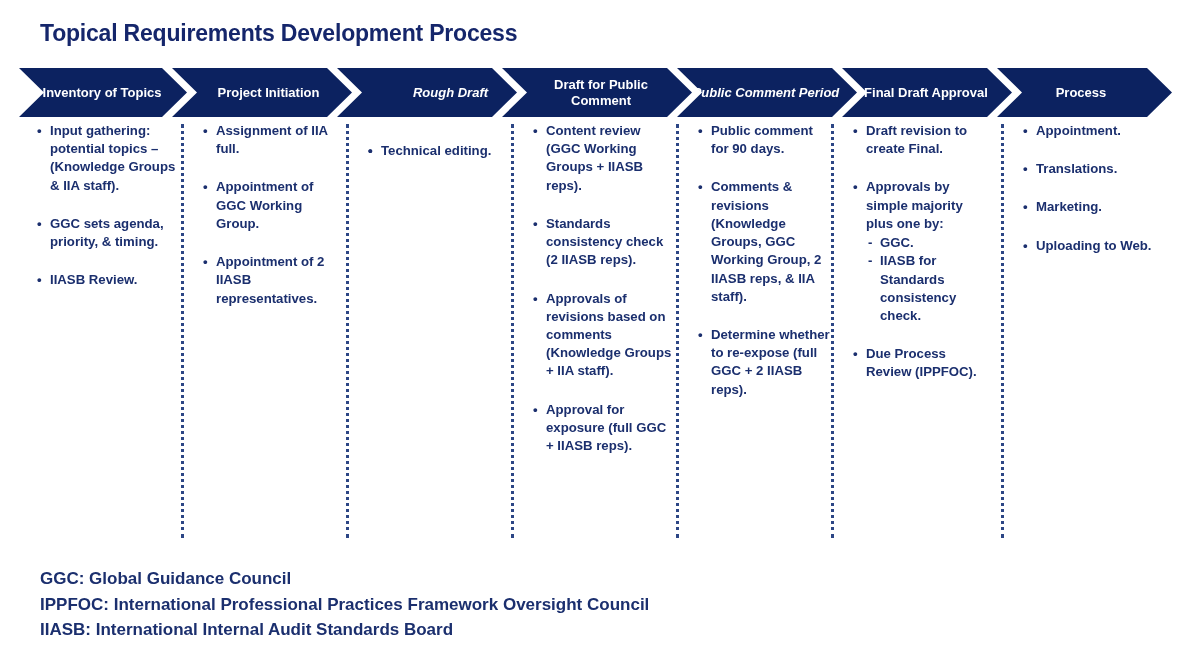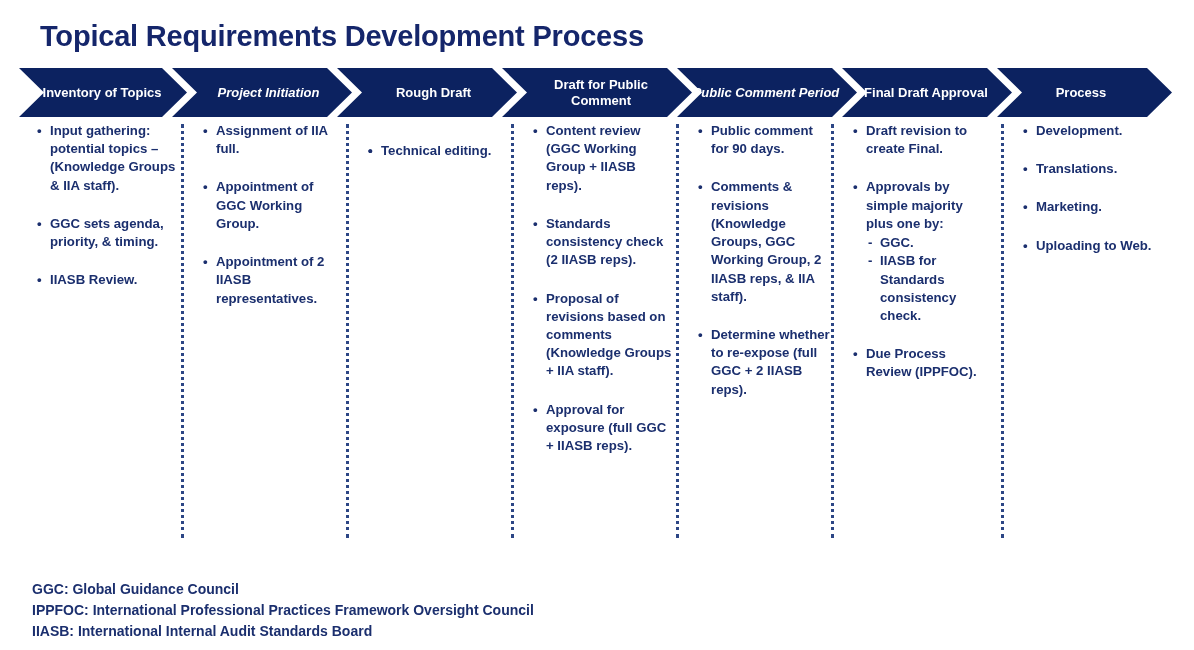--- a/index.html
+++ b/index.html
@@ -14,21 +14,21 @@
     color: #1b2f6e;
     overflow: hidden;
     position: relative;
   }
 
   
   .page-title {
     position: absolute;
     left: 40px;
     top: 20px;
-    font-size: 29px;
+    font-size: 23px;
     font-weight: bold;
     letter-spacing: -0.2px;
     color: #15266b;
     white-space: nowrap;
   }
 
   
   .chevron-band {
     position: absolute;
     left: 19px;
@@ -112,27 +112,26 @@
   }
   ul.subs > li > .sdash {
     position: absolute;
     left: 2px;
     top: 0;
   }
 
   
   .legend {
     position: absolute;
-    left: 32px;
+    left: 40px;
     top: 566px;
-    font-size: 14px;
+    font-size: 17px;
     font-weight: bold;
     line-height: 1.50;
     color: #1b2f6e;
-    margin-top: 13px;
   }
   .legend div { white-space: nowrap; }
 </style>
 </head>
 <body>
 
 <div class="page-title">Topical Requirements Development Process</div>
 
 <div class="chevron-band">
   <svg width="1155" height="49" viewBox="0 0 1155 49">
@@ -144,24 +143,24 @@
       <path d="M658,0 H813 L838,24.5 L813,49 H658 L683,24.5 Z"></path>
       <path d="M823,0 H968 L993,24.5 L968,49 H823 L848,24.5 Z"></path>
       <path d="M978,0 H1128 L1153,24.5 L1128,49 H978 L1003,24.5 Z"></path>
     </g>
   </svg>
 </div>
 
 <div class="chev-label" style="left:32px; width:140px;align-items:center;">
   <span>Inventory of Topics</span>
 </div>
-<div class="chev-label" style="left:196px; width:145px;font-style:italic;">
+<div class="chev-label" style="left:196px; width:145px;">
   <span>Project Initiation</span>
 </div>
-<div class="chev-label" style="left:361px; width:145px;">
+<div class="chev-label" style="left:378px; width:145px;font-style:italic;">
   <span>Rough Draft</span>
 </div>
 <div class="chev-label" style="left:526px; width:150px;">
   <span>Draft for Public Comment</span>
 </div>
 <div class="chev-label" style="left:691px; width:150px;font-style:italic;">
   <span>Public Comment Period</span>
 </div>
 <div class="chev-label" style="left:856px; width:140px;">
   <span>Final Draft Approval</span>
@@ -222,29 +221,29 @@
         <span class="bdot">•</span>
         <span>Technical editing.</span>
       </li>
     </ul>
   </div>
 
   <div class="col" style="left:513px; width:150px;">
     <ul class="bullets">
       <li>
         <span class="bdot">•</span>
-        <span>Content review (GGC Working Group + IIASB reps).</span>
+        <span>Content review (GGC Working Groups + IIASB reps).</span>
       </li>
       <li style="margin-top:20px;">
         <span class="bdot">•</span>
         <span>Standards consistency check (2 IIASB reps).</span>
       </li>
       <li style="margin-top:20px;">
         <span class="bdot">•</span>
-        <span>Proposal of revisions based on comments (Knowledge Groups + IIA staff).</span>
+        <span>Approvals of revisions based on comments (Knowledge Groups + IIA staff).</span>
       </li>
       <li style="margin-top:20px;">
         <span class="bdot">•</span>
         <span>Approval for exposure (full GGC + IIASB reps).</span>
       </li>
     </ul>
   </div>
 
   <div class="col" style="left:678px; width:145px;">
     <ul class="bullets">
@@ -287,21 +286,21 @@
         <span class="bdot">•</span>
         <span>Due Process Review (IPPFOC).</span>
       </li>
     </ul>
   </div>
 
   <div class="col" style="left:1003px; width:150px;">
     <ul class="bullets">
       <li>
         <span class="bdot">•</span>
-        <span>Development.</span>
+        <span>Appointment.</span>
       </li>
       <li style="margin-top:20px;">
         <span class="bdot">•</span>
         <span>Translations.</span>
       </li>
       <li style="margin-top:20px;">
         <span class="bdot">•</span>
         <span>Marketing.</span>
       </li>
       <li style="margin-top:20px;">

